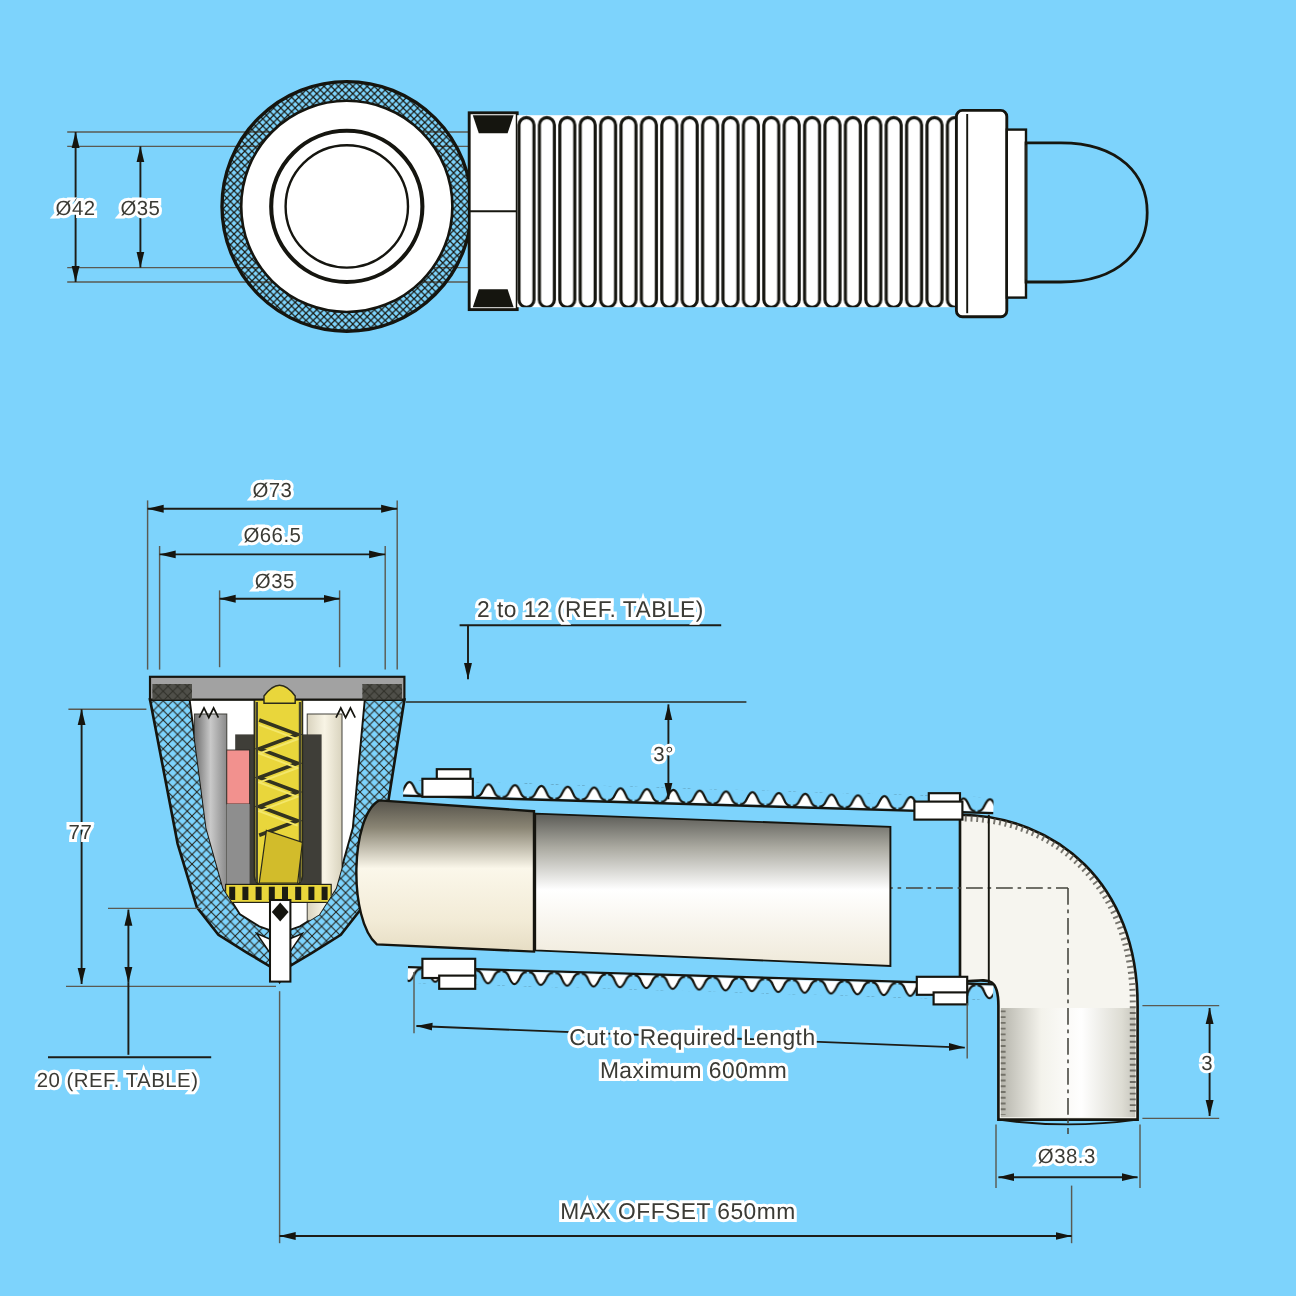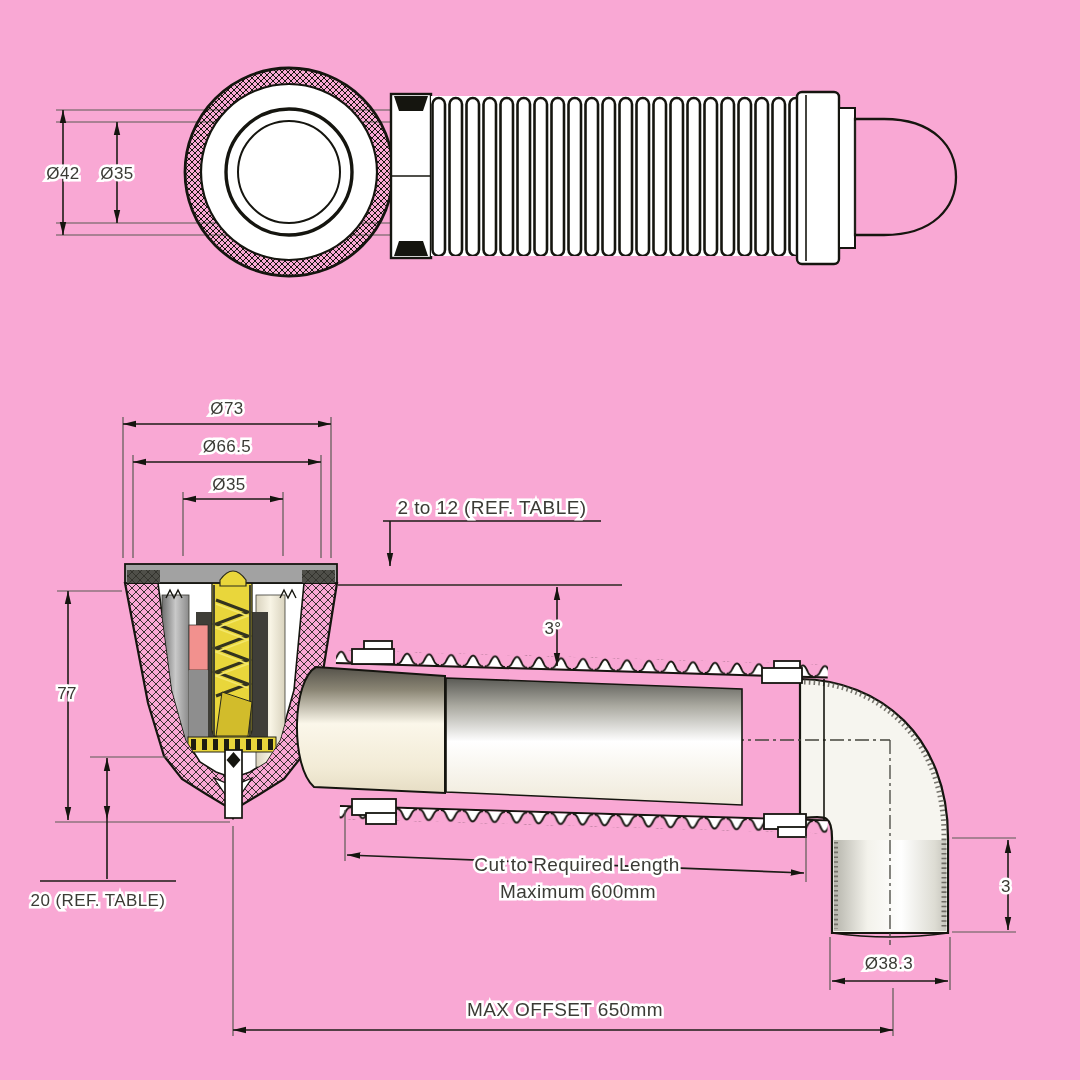--- a/index.html
+++ b/index.html
@@ -1,16 +1,16 @@
 <!DOCTYPE html>
 <html><head>
 <meta charset="utf-8">
 <style>
   html,body{margin:0;padding:0;background:#ffffff;}
-  .stage{width:1080px;height:1080px;position:relative;background:#f9a8d4;overflow:hidden;}
+  .stage{width:1080px;height:1080px;position:relative;background:#7dd3fc;overflow:hidden;}
   svg text{font-family:"Liberation Sans","DejaVu Sans",sans-serif;}
   .dim{font-size:17px;fill:#3b3b35;paint-order:stroke;stroke:#ffffff;stroke-width:5px;letter-spacing:.4px;}
   .dim-lg{font-size:19px;}
   .ext{stroke:#5a5a52;stroke-width:1.2;fill:none;}
   .dln{stroke:#1d1d17;stroke-width:1.6;fill:none;}
   .oln{stroke:#16160f;stroke-width:2.3;fill:none;}
   .ol2{stroke:#16160f;stroke-width:1.6;fill:none;}
   .thin{stroke:#2a2a22;stroke-width:1.3;fill:none;}
   .cl{stroke:#44443c;stroke-width:1.3;fill:none;stroke-dasharray:14 4 3 4;}
 </style>

